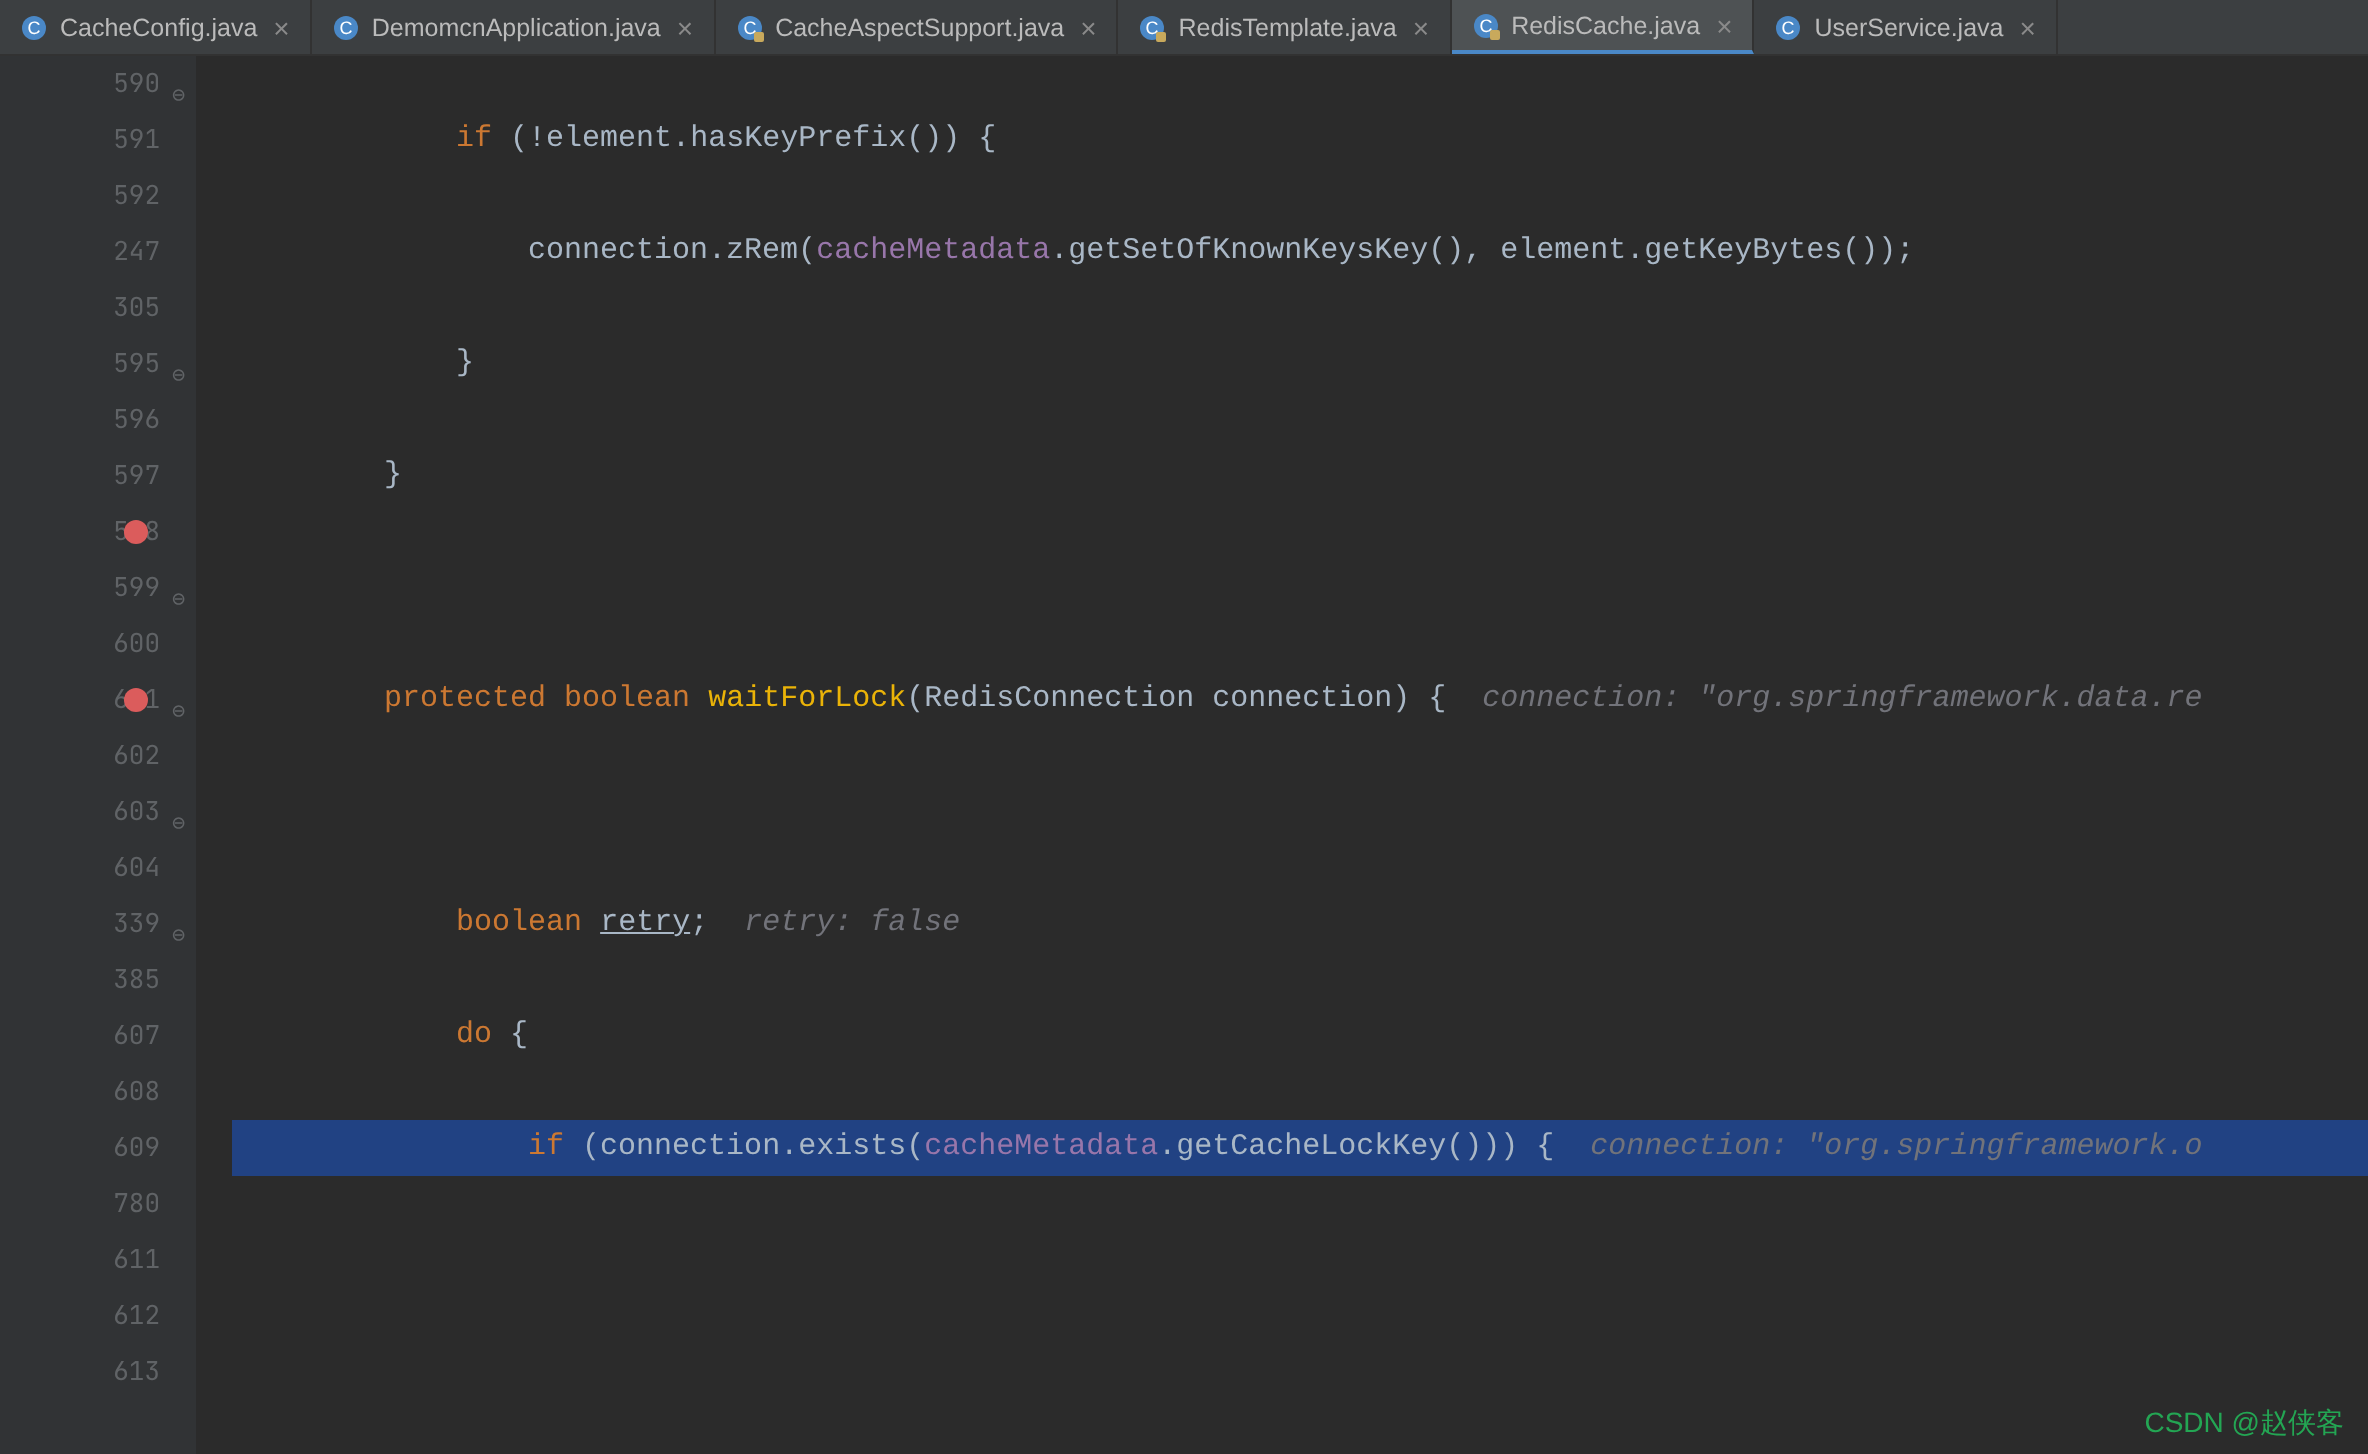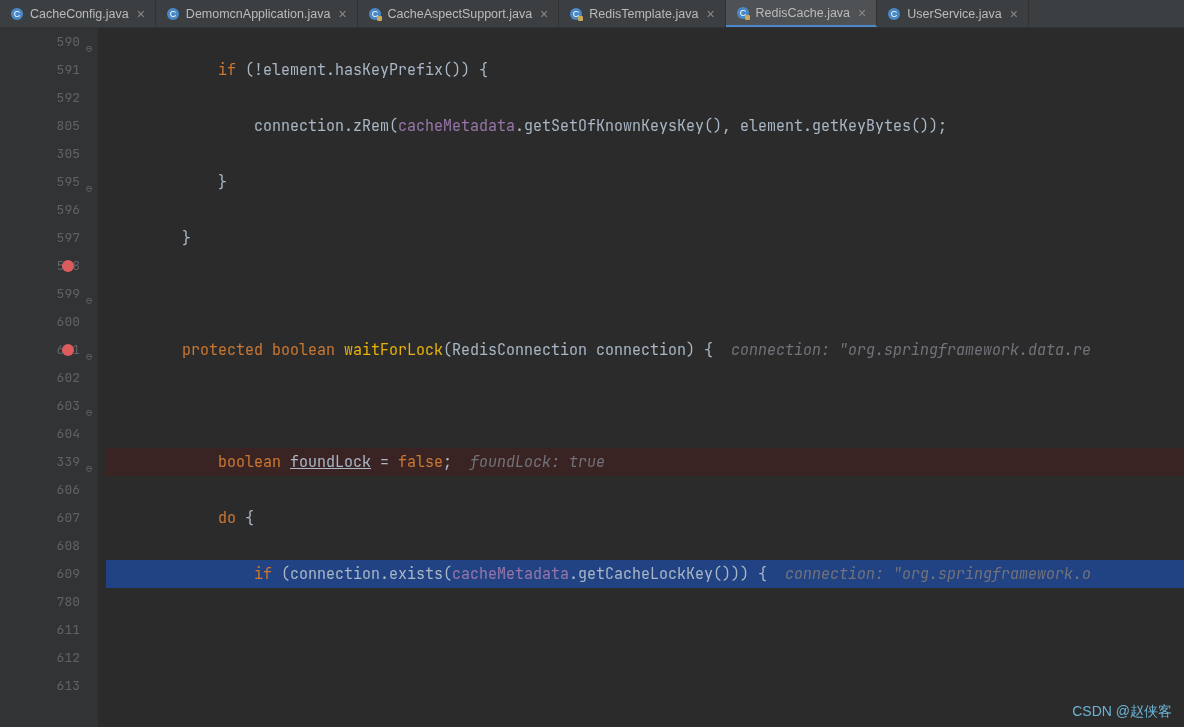--- a/index.html
+++ b/index.html
@@ -40,20 +40,21 @@
 }
 .tab .close {
   margin-left: 8px;
   color: #8a8a8a;
   font-size: 14px;
   line-height: 12px;
 }
 .editor {
   display: flex;
   height: calc(100% - 28px);
+  gap: 10px;
 }
 .gutter {
   width: 98px;
   background: #313335;
   color: #606366;
   text-align: right;
   padding-right: 18px;
   font-size: 13px;
   line-height: 28px;
   user-select: none;
@@ -61,20 +62,21 @@
 }
 .gutter .ln { height: 28px; }
 .code {
   flex: 1;
   padding-left: 8px;
   line-height: 28px;
   font-size: 15px;
   position: relative;
   white-space: pre;
   overflow: hidden;
+  font-family: Liberation Mono, monospace;
 }
 .codeline {
   height: 28px;
   padding-left: 4px;
 }
 .codeline.hl-red { background: #3a2323; }
 .codeline.hl-blue { background: #214283; }
 .kw { color: #cc7832; }
 .decl { color: #eab308; }
 .field { color: #9876aa; }
@@ -90,21 +92,21 @@
 .fold {
   position: absolute;
   left: 86px;
   color: #606366;
   font-size: 11px;
 }
 .watermark {
   position: absolute;
   right: 12px;
   bottom: 6px;
-  color: #7dd3fc;
+  color: #22c55e;
   font-family: Arial, sans-serif;
   font-size: 14px;
   opacity: 0.8;
 }
 </style>
 </head>
 <body>
 
 <div class="tabbar">
   <div class="tab">
@@ -158,34 +160,34 @@
     <span>UserService.java</span>
     <span class="close">×</span>
   </div>
 </div>
 
 <div class="editor">
   <div class="gutter">
     <div class="ln">590</div>
     <div class="ln">591</div>
     <div class="ln">592</div>
-    <div class="ln">805</div>
+    <div class="ln">247</div>
     <div class="ln">305</div>
     <div class="ln">595</div>
     <div class="ln">596</div>
     <div class="ln">597</div>
     <div class="ln">598</div>
     <div class="ln">599</div>
     <div class="ln">600</div>
     <div class="ln">601</div>
     <div class="ln">602</div>
     <div class="ln">603</div>
     <div class="ln">604</div>
     <div class="ln">339</div>
-    <div class="ln">606</div>
+    <div class="ln">385</div>
     <div class="ln">607</div>
     <div class="ln">608</div>
     <div class="ln">609</div>
     <div class="ln">780</div>
     <div class="ln">611</div>
     <div class="ln">612</div>
     <div class="ln">613</div>
 
     <div class="bp" style="top:232px"></div>
     <div class="bp" style="top:316px"></div>
@@ -199,21 +201,21 @@
   </div>
 
   <div class="code">
 <div class="codeline"><span>            </span><span class="kw">if</span><span> (!element.hasKeyPrefix()) {</span></div>
 <div class="codeline"><span>                </span><span>connection.zRem(</span><span class="field">cacheMetadata</span><span>.getSetOfKnownKeysKey(), element.getKeyBytes());</span></div>
 <div class="codeline"><span>            </span><span>}</span></div>
 <div class="codeline"><span>        </span><span>}</span></div>
 <div class="codeline"></div>
 <div class="codeline"><span>        </span><span class="kw">protected</span> <span class="kw">boolean</span> <span class="decl">waitForLock</span><span>(RedisConnection connection) {</span><span class="hint">  connection: "org.springframework.data.re</span></div>
 <div class="codeline"></div>
-<div class="codeline hl-red"><span>            </span><span class="kw">boolean</span> <span class="underline">foundLock</span><span> = </span><span class="kw">false</span><span>;</span><span class="hint">  foundLock: true</span></div>
+<div class="codeline"><span>            </span><span class="kw">boolean</span> <span class="underline">retry</span><span>;</span><span class="hint">  retry: false</span></div>
 <div class="codeline"><span>            </span><span class="kw">do</span><span> {</span></div>
 <div class="codeline hl-blue"><span>                </span><span class="kw">if</span><span> (connection.exists(</span><span class="field">cacheMetadata</span><span>.getCacheLockKey())) {</span><span class="hint">  connection: "org.springframework.o</span></div>
 
 
 
 
 
 
 
 

